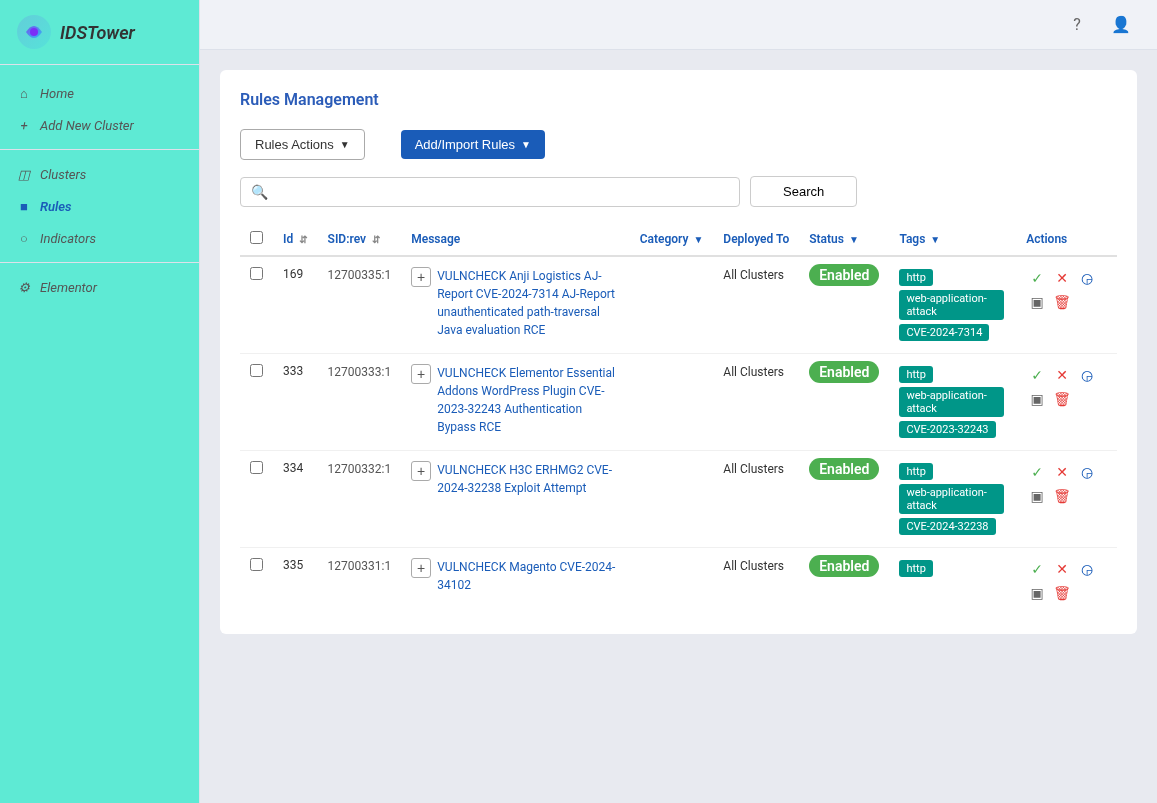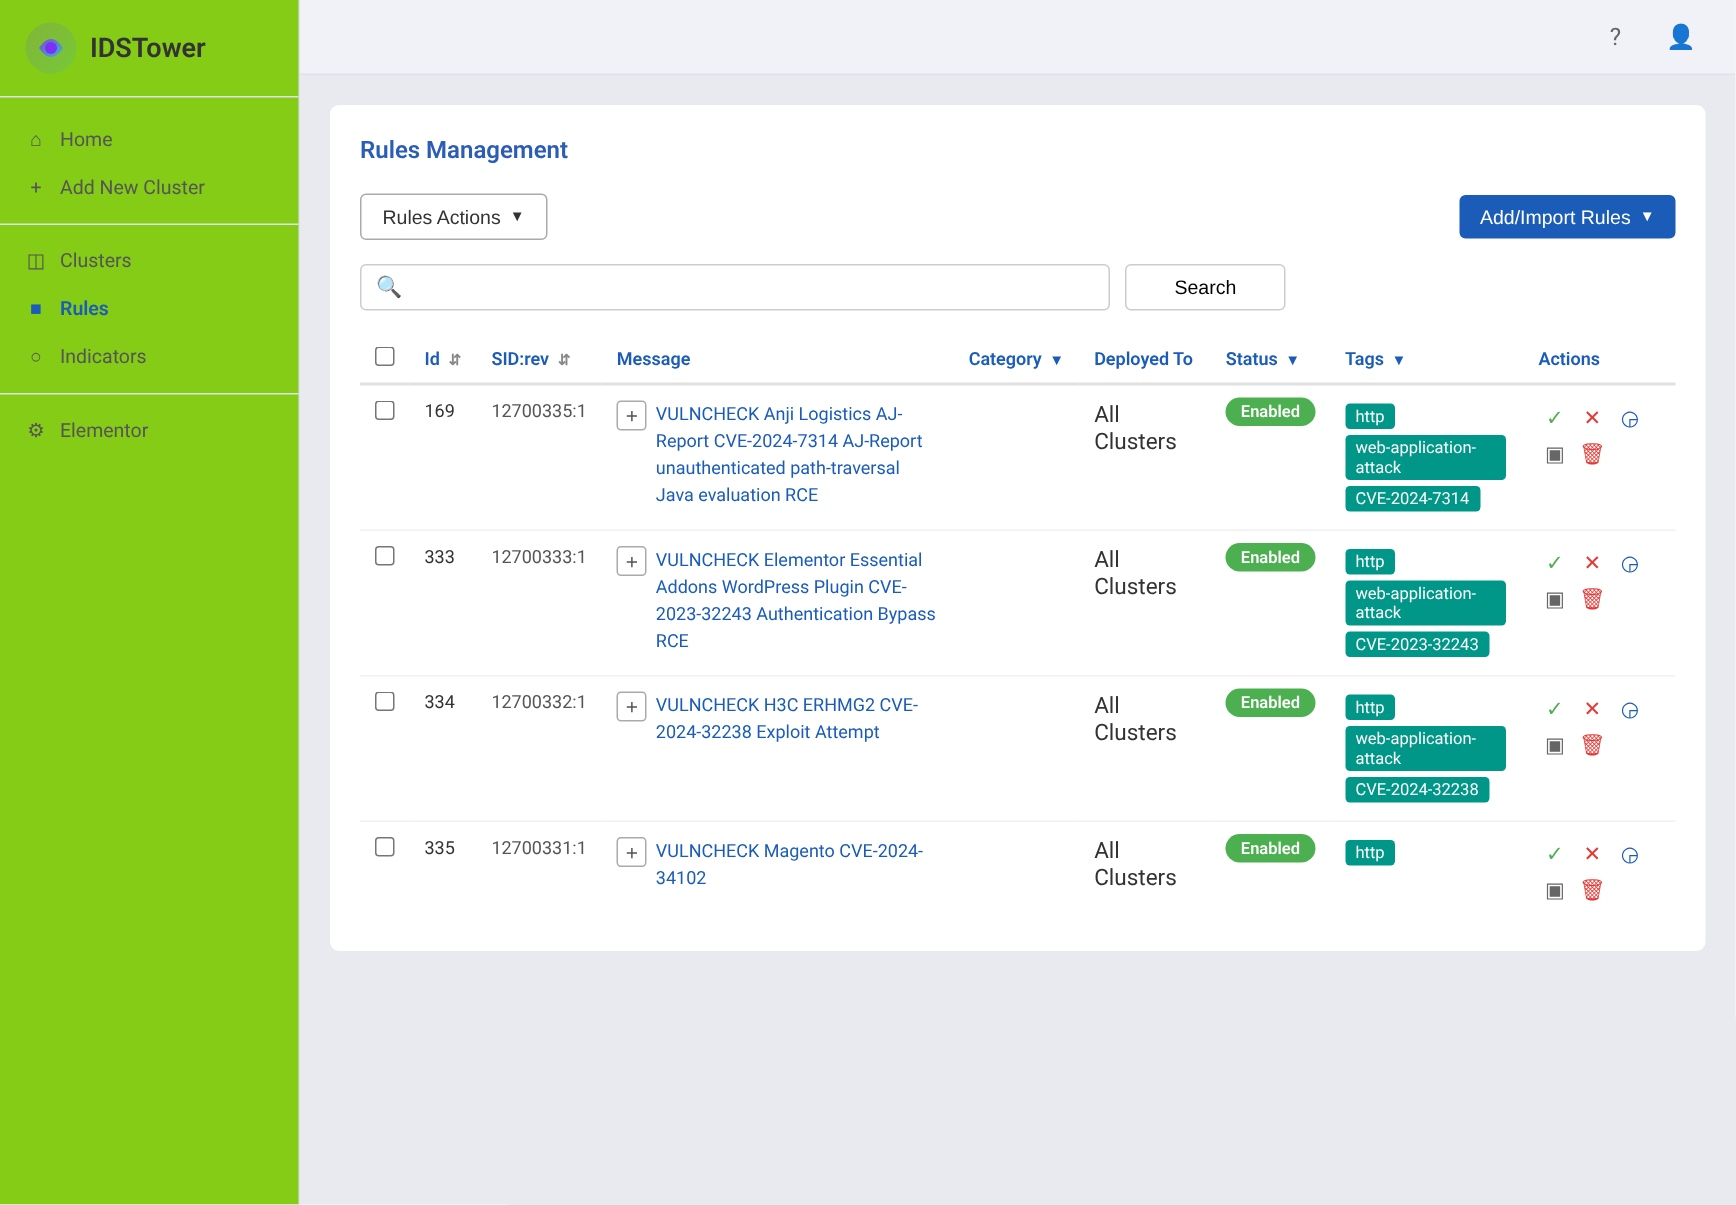--- a/index.html
+++ b/index.html
@@ -1,38 +1,38 @@
 <!DOCTYPE html>
 <html><head>
   <meta charset="utf-8">
   <style>
     * { box-sizing: border-box; margin: 0; padding: 0; }
     body { font-family: -apple-system, BlinkMacSystemFont, 'Segoe UI', Roboto, sans-serif; background: #e8eaf0; display: flex; height: 100vh; overflow: hidden; font-size: 13px; }
 
     
-    .sidebar { width: 200px; background: #84cc16; border-right: 1px solid #dde1ea; display: flex; flex-direction: column; flex-shrink: 0; }
+    .sidebar { width: 200px; background: #5eead4; border-right: 1px solid #dde1ea; display: flex; flex-direction: column; flex-shrink: 0; font-style: italic; }
     .sidebar-header { padding: 14px 16px; display: flex; align-items: center; gap: 8px; border-bottom: 1px solid #dde1ea; }
     .logo-icon { width: 36px; height: 36px; }
     .logo-text { font-size: 18px; font-weight: 600; color: #333; }
     .sidebar-nav { padding: 12px 0; }
     .nav-item { display: flex; align-items: center; gap: 8px; padding: 8px 16px; cursor: pointer; color: #555; font-size: 13px; }
     .nav-item.active { color: #1a5cb8; font-weight: 600; }
     .nav-item .nav-icon { width: 16px; height: 16px; display: flex; align-items: center; justify-content: center; color: inherit; }
     .nav-divider { height: 1px; background: #dde1ea; margin: 8px 0; }
 
     
     .main { flex: 1; display: flex; flex-direction: column; overflow: hidden; }
     .topbar { background: #f0f2f7; height: 50px; display: flex; align-items: center; justify-content: flex-end; padding: 0 20px; gap: 12px; border-bottom: 1px solid #dde1ea; }
     .topbar-icon { width: 32px; height: 32px; border-radius: 50%; display: flex; align-items: center; justify-content: center; color: #666; cursor: pointer; font-size: 16px; }
     .content-area { flex: 1; overflow-y: auto; padding: 20px; background: #e8eaf0; }
     .page-card { background: #fff; border-radius: 6px; padding: 20px; }
     .page-title { font-size: 16px; font-weight: 600; color: #2b5cb8; margin-bottom: 20px; }
 
     
-    .toolbar { display: flex; align-items: center; justify-content: space-between; margin-bottom: 16px; }
+    .toolbar { display: flex; align-items: center; margin-bottom: 16px; gap: 36px; }
     .btn { display: inline-flex; align-items: center; gap: 6px; padding: 7px 14px; border-radius: 4px; font-size: 13px; cursor: pointer; border: 1px solid #ccc; background: #fff; color: #333; }
     .btn-primary { background: #fff; border: 1px solid #aaa; }
     .btn-blue { background: #1a5cb8; color: #fff; border: none; }
     .dropdown-arrow { font-size: 10px; }
 
     
     .search-bar { display: flex; align-items: center; gap: 10px; margin-bottom: 16px; }
     .search-input-wrap { display: flex; align-items: center; border: 1px solid #ccc; border-radius: 4px; padding: 6px 10px; flex: 1; max-width: 500px; background: #fff; gap: 6px; }
     .search-input-wrap input { border: none; outline: none; font-size: 13px; color: #555; width: 100%; background: transparent; }
     .search-icon-inner { color: #aaa; font-size: 14px; }
@@ -47,36 +47,36 @@
     td { padding: 10px 10px; vertical-align: top; border-bottom: 1px solid #f0f0f0; font-size: 13px; color: #333; }
     tr:last-child td { border-bottom: none; }
     .sort-icon { font-size: 10px; color: #888; margin-left: 3px; }
     .filter-icon { font-size: 10px; color: #1a5cb8; margin-left: 2px; cursor: pointer; }
     .checkbox-col { width: 30px; }
     input[type="checkbox"] { cursor: pointer; }
 
     
     .tag { display: inline-block; padding: 2px 7px; border-radius: 3px; font-size: 11px; font-weight: 400; color: #fff; margin: 2px 2px 2px 0; }
     .tag-http { background: #009688; }
-    .badge-enabled { background: #4caf50; color: #fff; padding: 3px 10px; border-radius: 12px; font-size: 11px; font-weight: 600; margin-top: 16px; }
+    .badge-enabled { background: #4caf50; color: #fff; padding: 3px 10px; border-radius: 12px; font-size: 14px; font-weight: 600; margin-top: 16px; }
 
     
     .action-icons { display: flex; flex-wrap: wrap; gap: 2px; align-items: center; }
     .action-row { display: flex; gap: 3px; align-items: center; }
     .act-icon { width: 22px; height: 22px; display: flex; align-items: center; justify-content: center; cursor: pointer; color: #666; font-size: 14px; border-radius: 3px; }
     .act-icon.green { color: #4caf50; }
     .act-icon.red { color: #e53935; }
     .act-icon.blue { color: #1a5cb8; }
 
     
     .expand-btn { width: 20px; height: 20px; border: 1px solid #aaa; border-radius: 3px; display: inline-flex; align-items: center; justify-content: center; font-size: 14px; cursor: pointer; color: #555; background: #fff; flex-shrink: 0; }
 
     .sid-text { color: #555; font-size: 12px; }
     .msg-text { color: #1a5cb8; font-size: 12px; line-height: 1.5; }
-    .cluster-text { font-size: 15px; color: #333; }
+    .cluster-text { font-size: 12px; color: #333; }
   </style>
 </head>
 <body>
 
 <div class="sidebar">
   <div class="sidebar-header">
     <svg class="logo-icon" viewBox="0 0 36 36">
       <defs>
         <linearGradient id="lg1" x1="0%" y1="0%" x2="100%" y2="100%">
           <stop offset="0%" style="stop-color:#7b2ff7"></stop>

